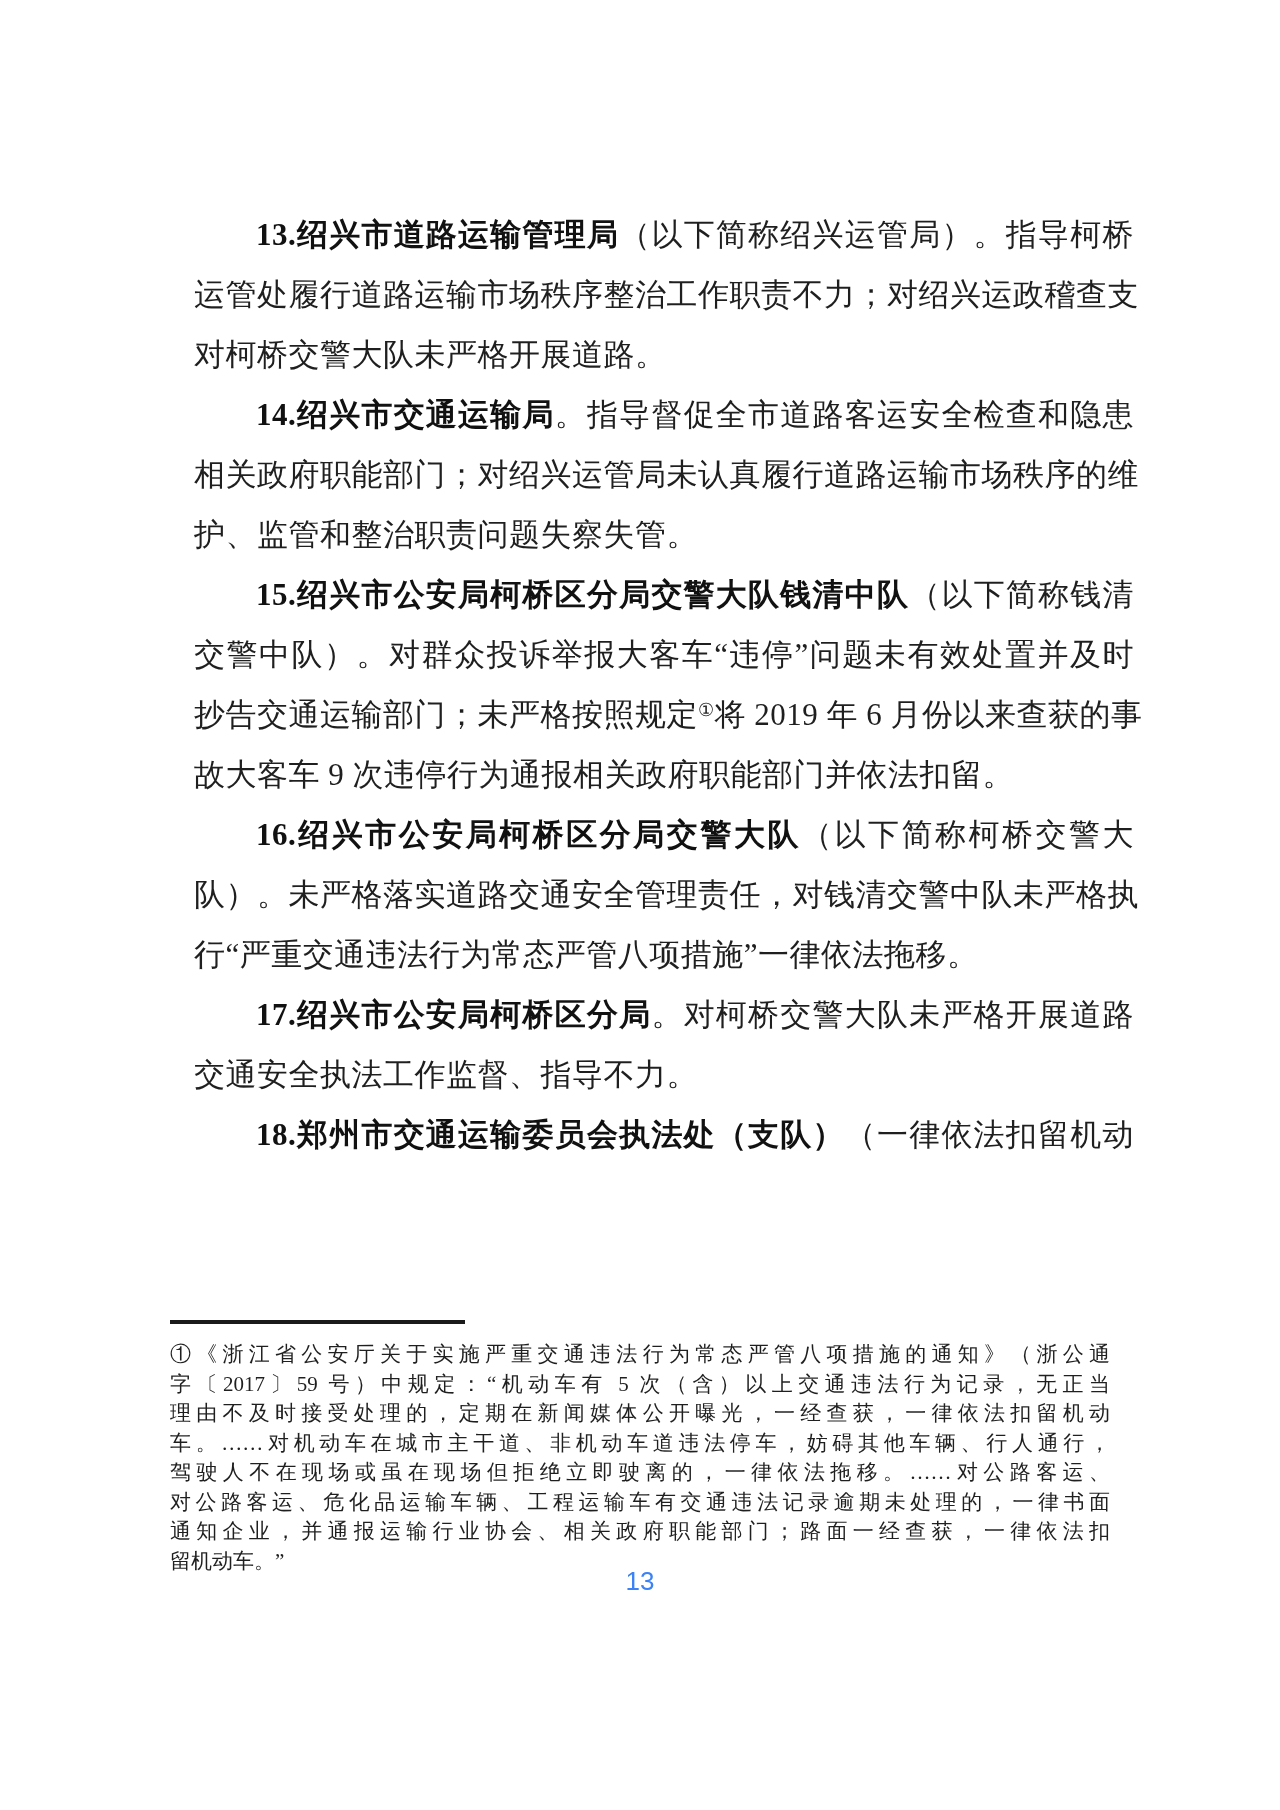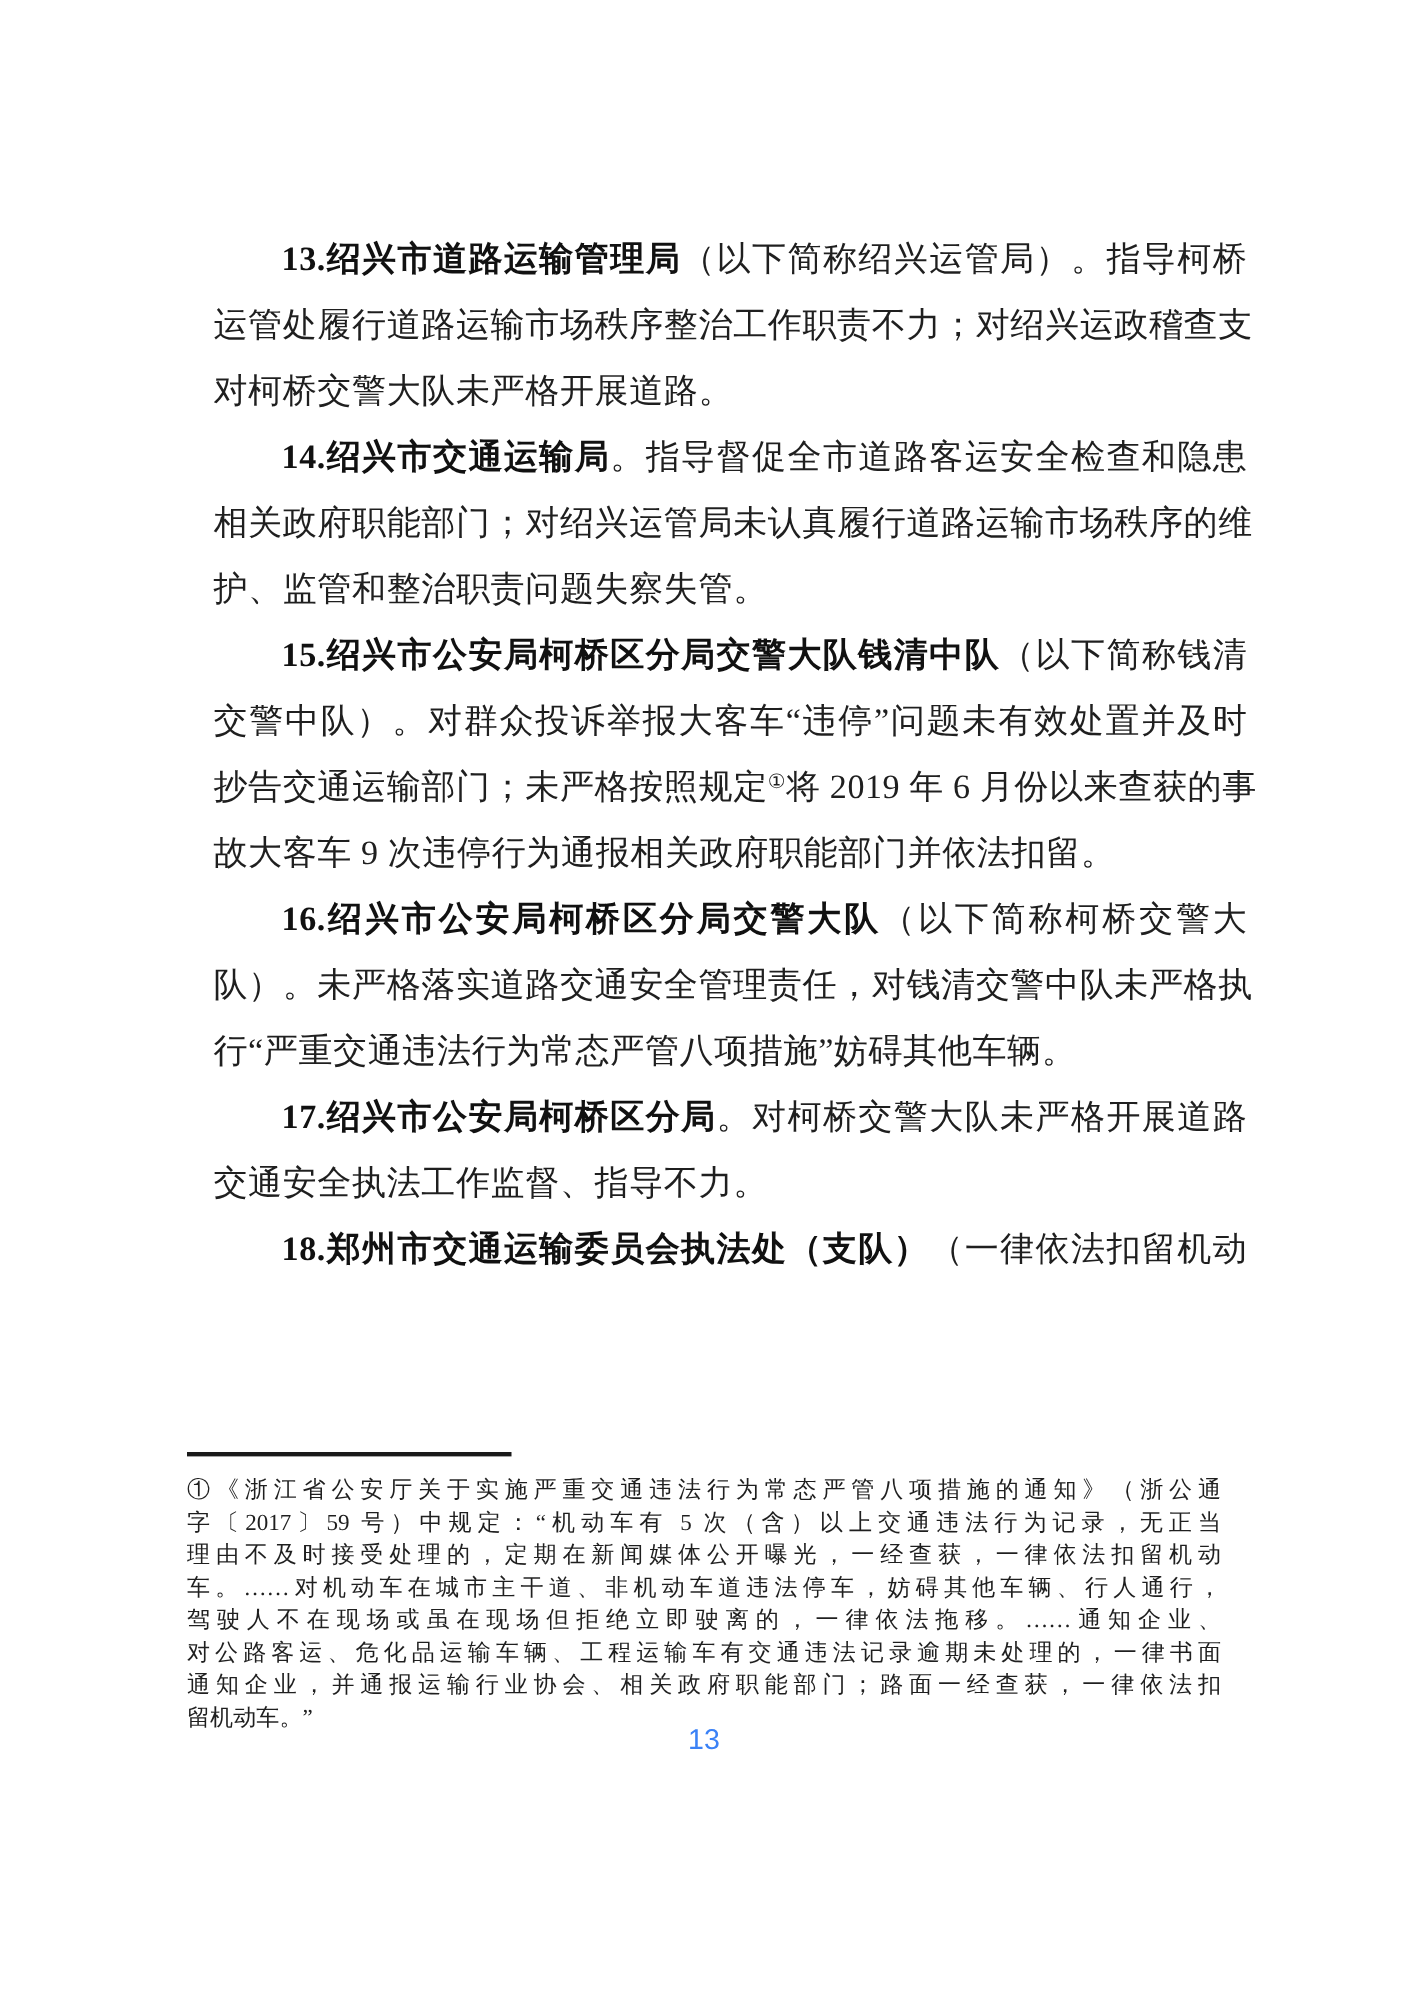--- a/index.html
+++ b/index.html
@@ -90,30 +90,30 @@
       <div class="bline last"><span>对柯桥交警大队未严格开展道路。</span></div>
       <div class="bline first"><span class="bold">14.绍兴市交通运输局</span><span>。指导督促全市道路客运安全检查和隐患</span></div>
       <div class="bline"><span>相关政府职能部门；对绍兴运管局未认真履行道路运输市场秩序的维</span></div>
       <div class="bline last"><span>护、监管和整治职责问题失察失管。</span></div>
       <div class="bline first"><span class="bold">15.绍兴市公安局柯桥区分局交警大队钱清中队</span><span>（以下简称钱清</span></div>
       <div class="bline"><span>交警中队）。对群众投诉举报大客车“违停”问题未有效处置并及时</span></div>
       <div class="bline"><span>抄告交通运输部门；未严格按照规定</span><sup class="fnref">①</sup><span>将 2019 年 6 月份以来查获的事</span></div>
       <div class="bline last"><span>故大客车 9 次违停行为通报相关政府职能部门并依法扣留。</span></div>
       <div class="bline first"><span class="bold">16.绍兴市公安局柯桥区分局交警大队</span><span>（以下简称柯桥交警大</span></div>
       <div class="bline"><span>队）。未严格落实道路交通安全管理责任，对钱清交警中队未严格执</span></div>
-      <div class="bline last"><span>行“严重交通违法行为常态严管八项措施”妨碍其他车辆。</span></div>
+      <div class="bline last"><span>行“严重交通违法行为常态严管八项措施”一律依法拖移。</span></div>
       <div class="bline first"><span class="bold">17.绍兴市公安局柯桥区分局</span><span>。对柯桥交警大队未严格开展道路</span></div>
       <div class="bline last"><span>交通安全执法工作监督、指导不力。</span></div>
       <div class="bline first"><span class="bold">18.郑州市交通运输委员会执法处（支队）</span><span>（一律依法扣留机动</span></div>
     </div>
   <div class="fn-sep"></div>
   <div class="footnote">
       <div class="fline">①《浙江省公安厅关于实施严重交通违法行为常态严管八项措施的通知》（浙公通</div>
       <div class="fline">字〔2017〕59 号）中规定：“机动车有 5 次（含）以上交通违法行为记录，无正当</div>
       <div class="fline">理由不及时接受处理的，定期在新闻媒体公开曝光，一经查获，一律依法扣留机动</div>
       <div class="fline">车。……对机动车在城市主干道、非机动车道违法停车，妨碍其他车辆、行人通行，</div>
-      <div class="fline">驾驶人不在现场或虽在现场但拒绝立即驶离的，一律依法拖移。……通知企业、</div>
+      <div class="fline">驾驶人不在现场或虽在现场但拒绝立即驶离的，一律依法拖移。……对公路客运、</div>
       <div class="fline">对公路客运、危化品运输车辆、工程运输车有交通违法记录逾期未处理的，一律书面</div>
       <div class="fline">通知企业，并通报运输行业协会、相关政府职能部门；路面一经查获，一律依法扣</div>
       <div class="fline last">留机动车。”</div>
     </div>
   <div class="page-number">13</div>
 </div>
 
 </body></html>

